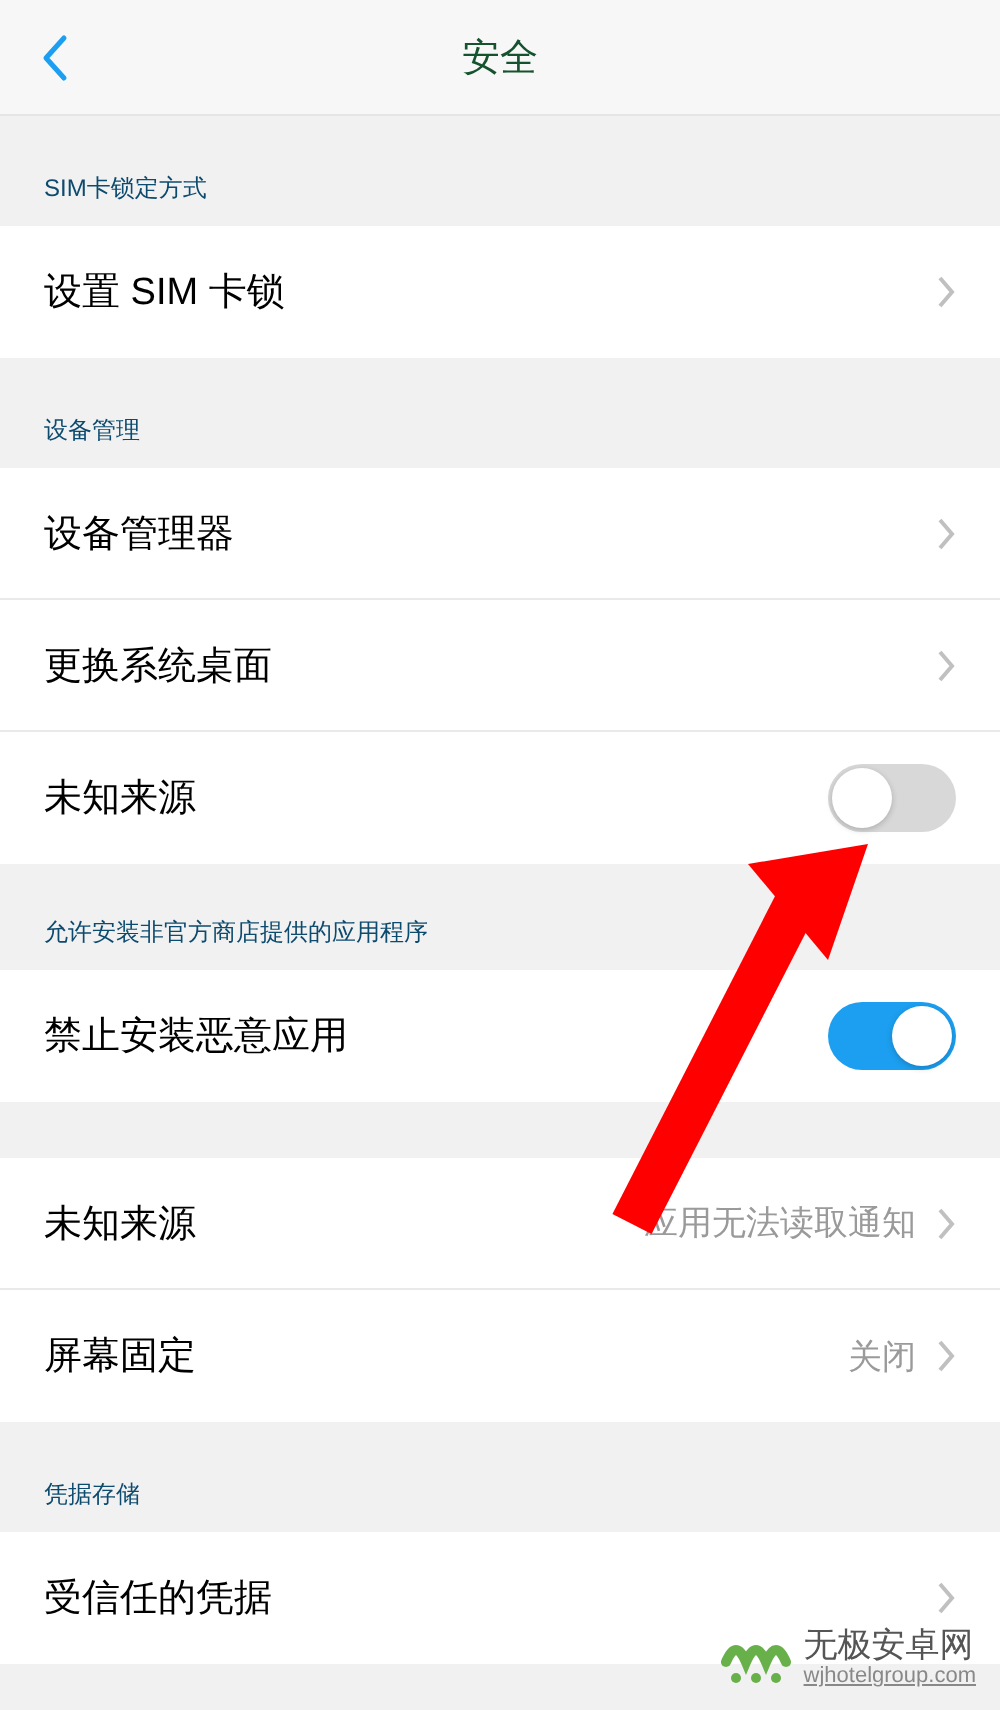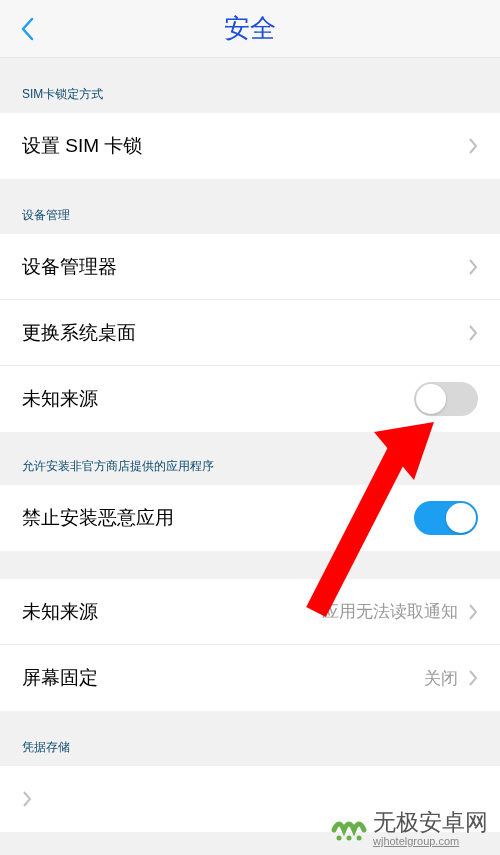--- a/index.html
+++ b/index.html
@@ -25,22 +25,22 @@
     }
     .back-icon {
       position: absolute;
       left: 20px;
       width: 14px;
       height: 24px;
     }
     .header-title {
       width: 100%;
       text-align: center;
-      font-size: 26px;
-      color: #1d4ed8;
+      font-size: 19px;
+      color: #14532d;
       font-weight: 400;
     }
     .section-header {
       padding: 28px 22px 10px 22px;
       font-size: 12px;
       color: #0c4a6e;
     }
     .section-header.tight {
       padding-top: 26px;
       padding-bottom: 10px;
@@ -122,21 +122,21 @@
       gap: 6px;
       z-index: 20;
     }
     .watermark-text {
       display: flex;
       flex-direction: column;
       align-items: flex-start;
       line-height: 1.1;
     }
     .watermark-title {
-      font-size: 23px;
+      font-size: 17px;
       color: #555;
       font-weight: 500;
     }
     .watermark-url {
       font-size: 11px;
       color: #888;
       text-decoration: underline;
     }
     .watermark-logo {
       width: 36px;
@@ -222,20 +222,21 @@
     <span class="row-value">关闭</span>
     <svg class="chevron" viewBox="0 0 10 18">
         <polyline points="2,2 8,9 2,16" fill="none" stroke="#c0c0c0" stroke-width="2"></polyline>
       </svg>
   </div>
 </div>
 
 <div class="section-header">凭据存储</div>
 
 <div class="row last">
+  <div class="row-label">受信任的凭据</div>
   <div class="row-right">
     <svg class="chevron" viewBox="0 0 10 18">
         <polyline points="2,2 8,9 2,16" fill="none" stroke="#c0c0c0" stroke-width="2"></polyline>
       </svg>
   </div>
 </div>
 
 <svg class="arrow" viewBox="0 0 160 200">
   <defs>
     <marker id="arrowhead" markerWidth="8" markerHeight="8" refX="6" refY="4" orient="auto">

